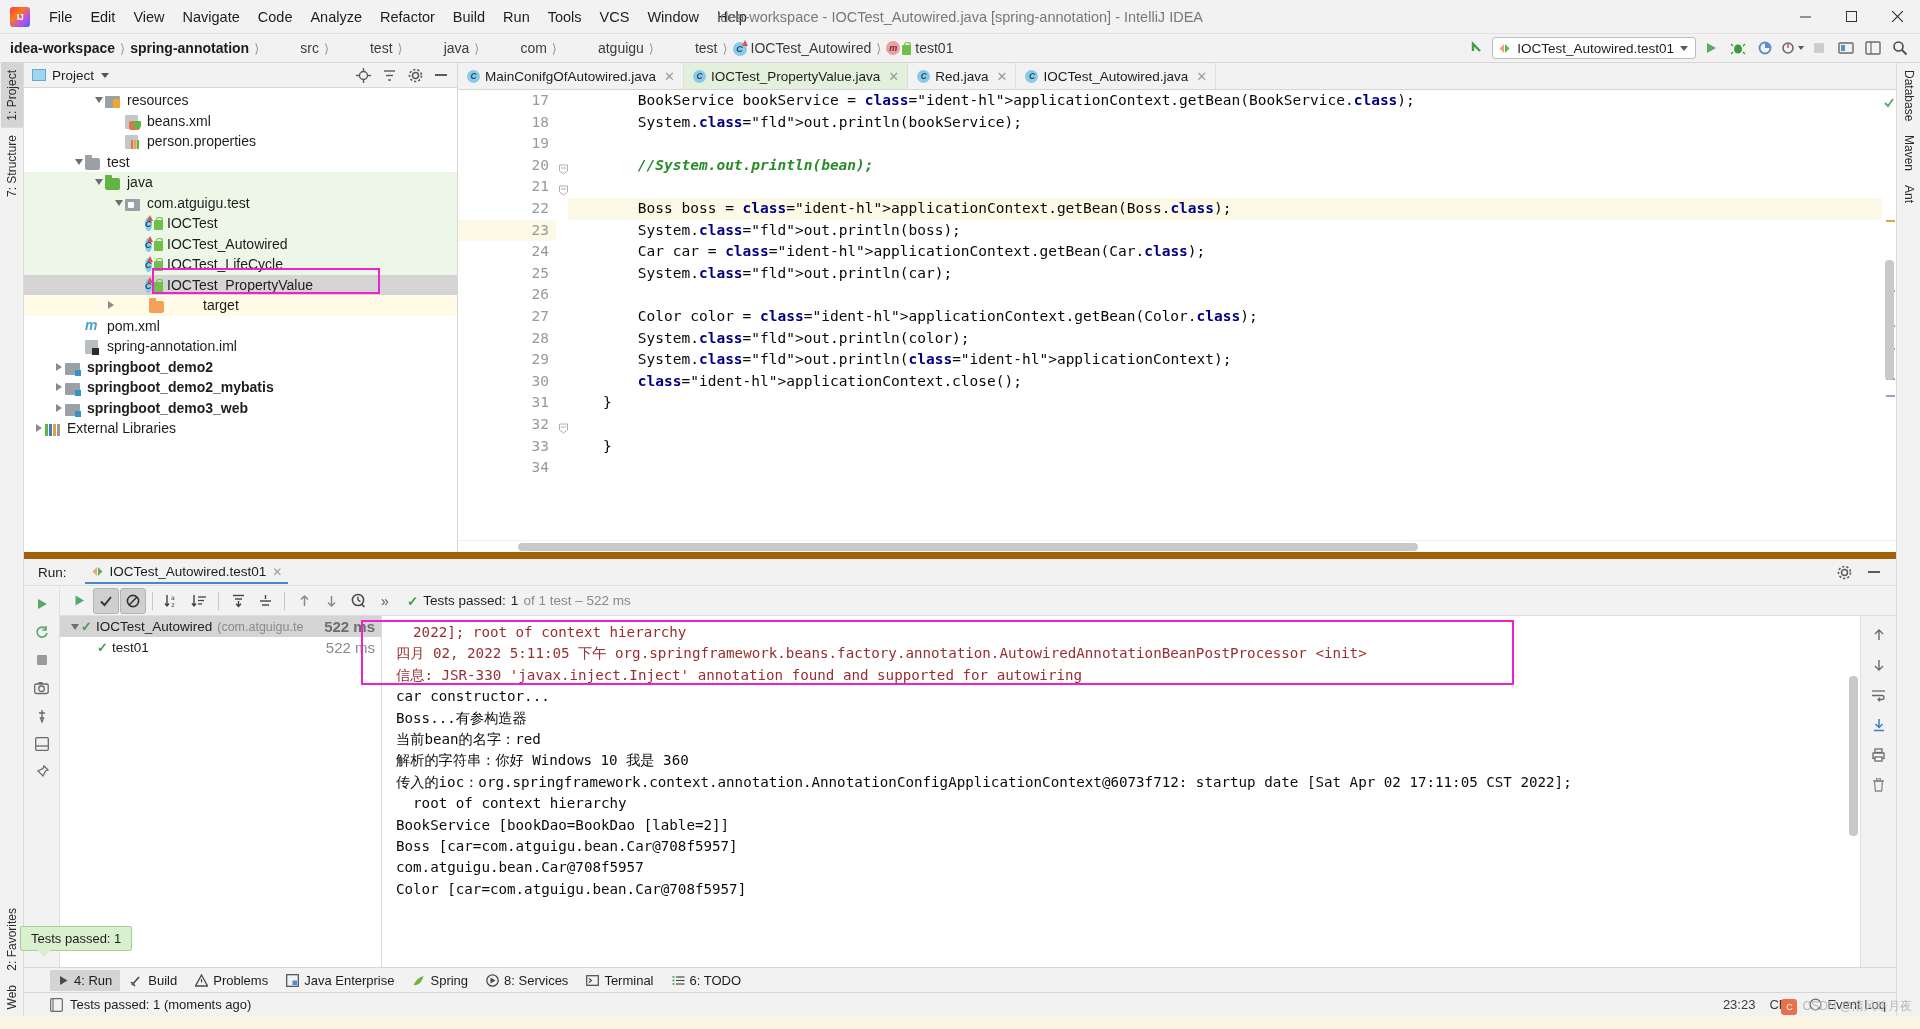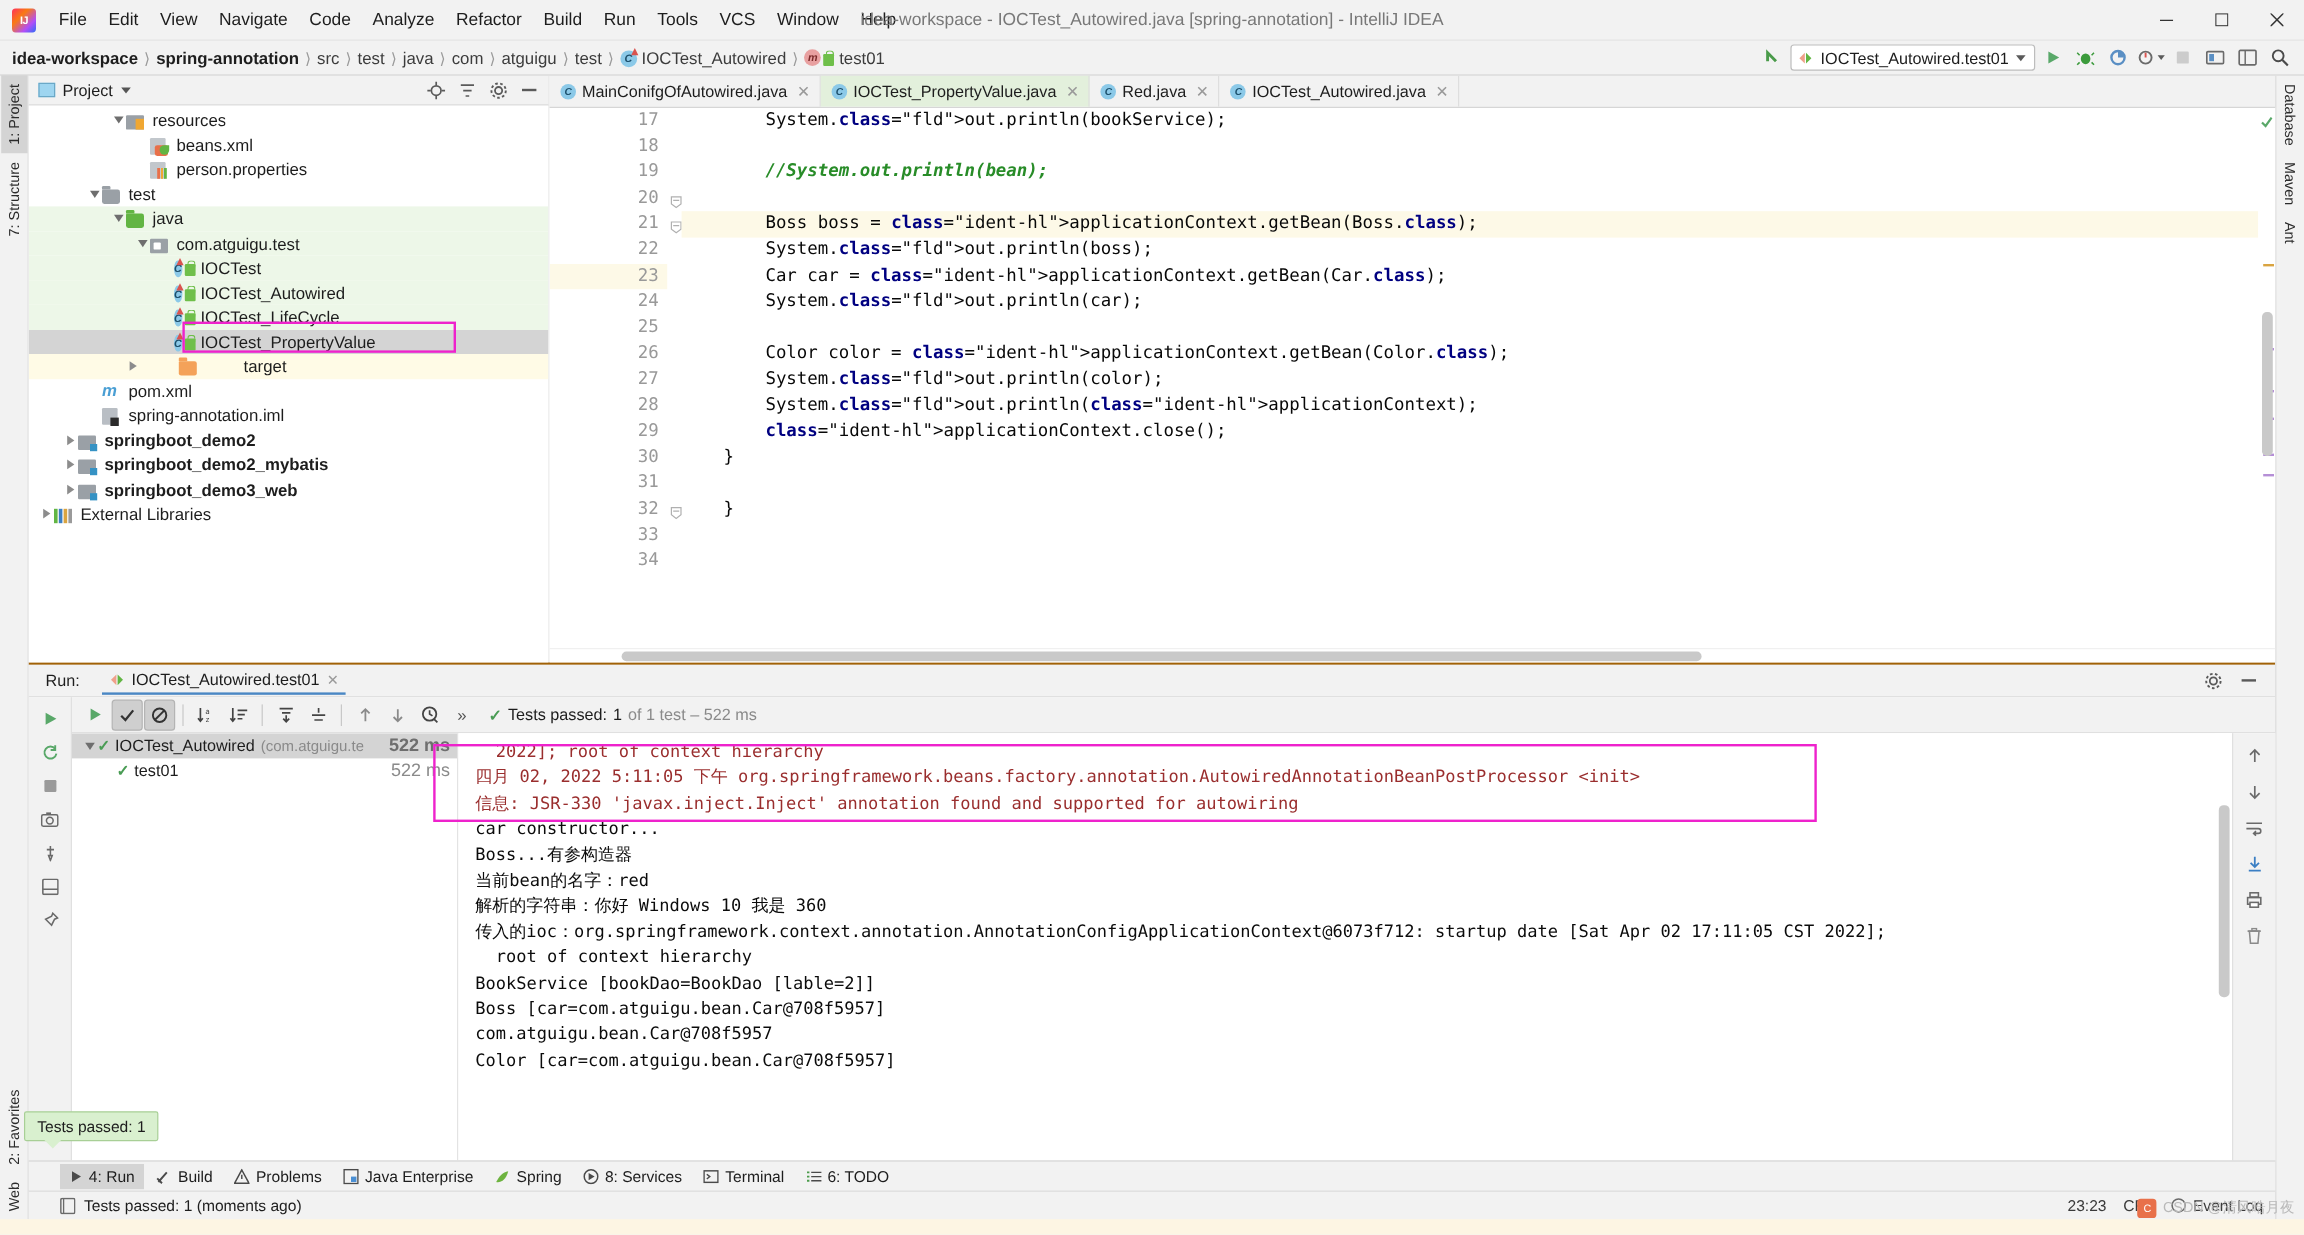--- a/index.html
+++ b/index.html
@@ -38,21 +38,21 @@
   .wincontrols { margin-left: auto; display: flex; z-index: 5; }
   .wc { width: 46px; height: 33px; display: flex; align-items: center; justify-content: center; color: #333; }
 
   
   .navbar {
     height: 29px; background: #f2f2f2; display: flex; align-items: center;
     padding-left: 10px; border-bottom: 1px solid #d6d6d6; flex: 0 0 29px; position: relative;
   }
   .crumb { font-size: 14px; color: #1d1d1d; display: flex; align-items: center; white-space: nowrap; }
   .crumb.bold { font-weight: bold; }
-  .crumb.dim { color: #3c3c3c; }
+  .crumb.dim { color: #3c3c3c; margin-left: 36px; }
   .crumb-sep { color: #9a9a9a; margin: 0 5px; font-size: 13px; }
   .navbar-right { margin-left: auto; display: flex; align-items: center; gap: 3px; padding-right: 8px; }
   .runcfg {
     display: flex; align-items: center; gap: 6px; height: 22px;
     border: 1px solid #bdbdbd; border-radius: 3px; background: #fff;
     padding: 0 7px 0 5px; font-size: 13.5px; color: #1d1d1d; min-width: 175px;
   }
   .tb-ico {
     width: 24px; height: 24px; display: flex; align-items: center; justify-content: center;
     border-radius: 3px;
@@ -183,21 +183,21 @@
   .cm { color: #288c28; font-style: italic; font-weight: bold; }
 
   .editor-right { width: 14px; flex: 0 0 14px; background: #fff; position: relative; }
   .err-stripe { position: absolute; right: 1px; width: 9px; height: 2px; }
   .scroll-th { position: absolute; right: 2px; width: 9px; background: #c9c9c9; border-radius: 4px; }
 
   .hscroll-wrap { height: 12px; background: #fff; border-top: 1px solid #f0f0f0; position: relative; flex: 0 0 12px;}
   .hscroll-th { position: absolute; top: 2px; height: 8px; background: #c9c9c9; border-radius: 4px; }
 
   
-  .run-panel { flex: 0 0 415px; display: flex; flex-direction: column; background: #fff; border-top: 2px solid #a16207; min-height: 0; }
+  .run-panel { flex: 0 0 415px; display: flex; flex-direction: column; background: #fff; border-top: 7px solid #a16207; min-height: 0; }
   .run-head {
     height: 27px; background: #f2f2f2; display: flex; align-items: center; padding-left: 14px;
     flex: 0 0 27px; border-bottom: 1px solid #e0e0e0;
   }
   .run-label { font-size: 13.5px; color: #1d1d1d; margin-right: 18px; }
   .run-tab {
     display: flex; align-items: center; gap: 6px; font-size: 13.5px; color: #1d1d1d;
     padding: 2px 6px 3px 6px; border-bottom: 2px solid #4a87c4; position: relative; top: 1px;
   }
   .run-head-right { margin-left: auto; display: flex; align-items: center; gap: 6px; padding-right: 10px; }
@@ -669,20 +669,21 @@
                 <div class="gline">30</div>
                 <div class="gline">31</div>
                 <div class="gline">32<span class="fold"><svg width="11" height="11" viewBox="0 0 11 11">
                       <path d="M1.5 1 L9.5 1 L9.5 7 L5.5 10 L1.5 7 Z" fill="none" stroke="#b0b0b0" stroke-width="1"></path>
                       <line x1="3" y1="4" x2="8" y2="4" stroke="#b0b0b0" stroke-width="1"></line>
                     </svg></span></div>
                 <div class="gline">33</div>
                 <div class="gline">34</div>
               </div>
             <div class="code" id="code-root">
+                <div class="cline">        BookService bookService = <span <span="" class="k">class</span>="ident-hl"&gt;applicationContext.getBean(BookService.<span class="k">class</span>);</div>
                 <div class="cline">        System.<span <span="" class="k">class</span>="fld"&gt;out.println(bookService);</div>
                 <div class="cline"></div>
                 <div class="cline"><span class="cm">        //System.out.println(bean);</span></div>
                 <div class="cline"></div>
                 <div class="cline cur">        Boss boss = <span <span="" class="k">class</span>="ident-hl"&gt;applicationContext.getBean(Boss.<span class="k">class</span>);</div>
                 <div class="cline">        System.<span <span="" class="k">class</span>="fld"&gt;out.println(boss);</div>
                 <div class="cline">        Car car = <span <span="" class="k">class</span>="ident-hl"&gt;applicationContext.getBean(Car.<span class="k">class</span>);</div>
                 <div class="cline">        System.<span <span="" class="k">class</span>="fld"&gt;out.println(car);</div>
                 <div class="cline"></div>
                 <div class="cline">        Color color = <span <span="" class="k">class</span>="ident-hl"&gt;applicationContext.getBean(Color.<span class="k">class</span>);</div>

